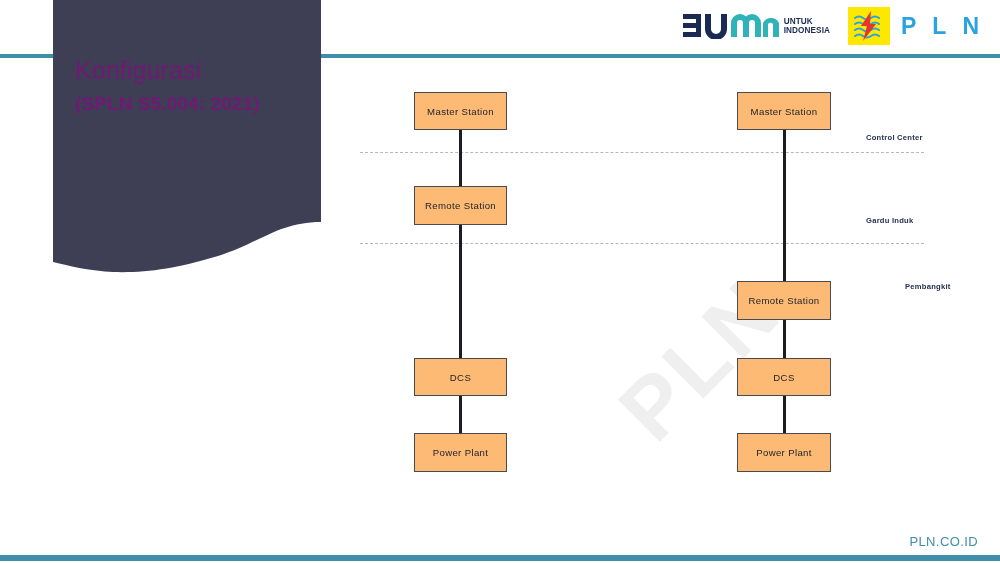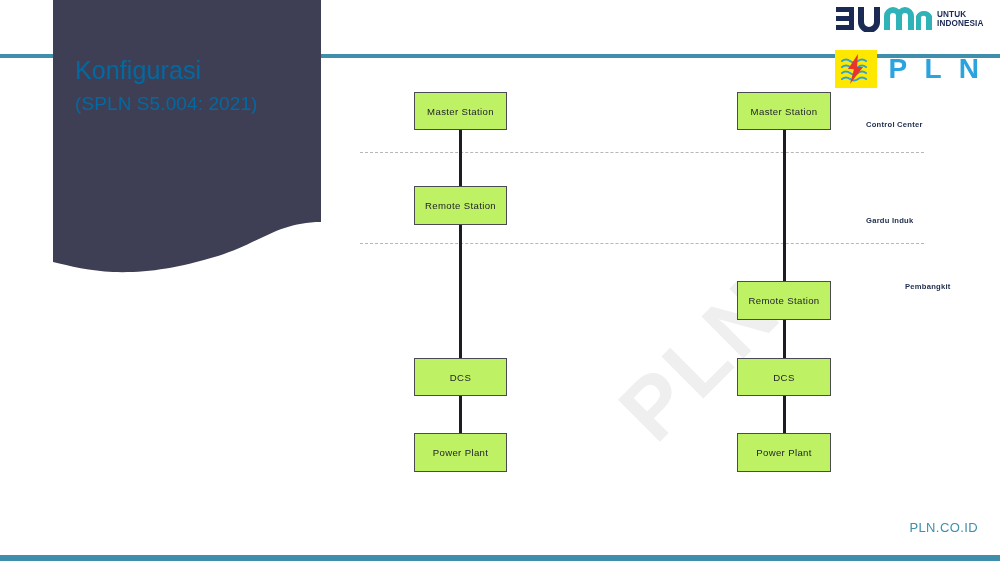--- a/index.html
+++ b/index.html
@@ -49,48 +49,47 @@
     position: absolute;
     left: 0;
     top: 0;
     display: block;
   }
   .title-text {
     position: absolute;
     left: 22px;
     top: 55px;
     width: 240px;
-    color: #0369a1;
+    color: #701a75;
     z-index: 4;
   }
   .title-line {
     font-size: 25px;
     line-height: 31px;
     font-weight: 400;
     letter-spacing: 0.1px;
   }
   .title-sub {
     font-size: 19px;
     line-height: 30px;
-    font-weight: 400;
+    font-weight: 700;
     margin-top: 3px;
     letter-spacing: 0.1px;
   }
 
   
   .logos {
     position: absolute;
     right: 16px;
     top: 6px;
     height: 40px;
     display: flex;
     align-items: center;
     gap: 18px;
     z-index: 5;
-    flex-direction: column;
   }
   .bumn-logo {
     display: flex;
     align-items: center;
     gap: 5px;
   }
   .bumn-word { display: block; }
   .bumn-tagline {
     display: flex;
     flex-direction: column;
@@ -109,21 +108,21 @@
     gap: 11px;
   }
   .pln-mark {
     width: 42px;
     height: 38px;
     background: #ffe800;
     position: relative;
     display: block;
   }
   .pln-word {
-    font-size: 28px;
+    font-size: 23px;
     font-weight: bold;
     color: #2aa3df;
     letter-spacing: 5px;
     line-height: 1;
   }
 
   
   .watermark {
     position: absolute;
     left: 600px;
@@ -143,21 +142,21 @@
   .diagram {
     position: absolute;
     left: 0;
     top: 0;
     width: 1000px;
     height: 563px;
     z-index: 2;
   }
   .node {
     position: absolute;
-    background: #bef264;
+    background: #fdba74;
     border: 1.4px solid #4a4a52;
     box-sizing: border-box;
     display: flex;
     align-items: center;
     justify-content: center;
     font-size: 9.6px;
     color: #22242c;
     letter-spacing: 0.35px;
     z-index: 3;
   }
@@ -182,21 +181,21 @@
     color: #23314f;
     letter-spacing: 0.25px;
     white-space: nowrap;
     z-index: 3;
   }
 
   
   .footer-url {
     position: absolute;
     right: 22px;
-    top: 520px;
+    top: 534px;
     font-size: 13px;
     color: #3f8eac;
     letter-spacing: 0.4px;
     z-index: 3;
   }
 </style>
 </head>
 <body>
 
 <div class="watermark">PLN</div>
@@ -248,21 +247,21 @@
     <span class="pln-word">P L N</span>
   </div>
 
 </div>
 
 <div class="diagram">
 
   <div class="zone-line" style="top:152px"></div>
   <div class="zone-line" style="top:243px"></div>
 
-  <div class="zone-label" style="left:866px; top:120px">Control Center</div>
+  <div class="zone-label" style="left:866px; top:133px">Control Center</div>
   <div class="zone-label" style="left:866px; top:216px">Gardu Induk</div>
   <div class="zone-label" style="left:905px; top:282px">Pembangkit</div>
 
   <div class="link" style="left:459px; top:130px; height:56px"></div>
   <div class="link" style="left:459px; top:225px; height:133px"></div>
   <div class="link" style="left:459px; top:396px; height:37px"></div>
 
   <div class="link" style="left:783px; top:130px; height:151px"></div>
   <div class="link" style="left:783px; top:320px; height:38px"></div>
   <div class="link" style="left:783px; top:396px; height:37px"></div>

